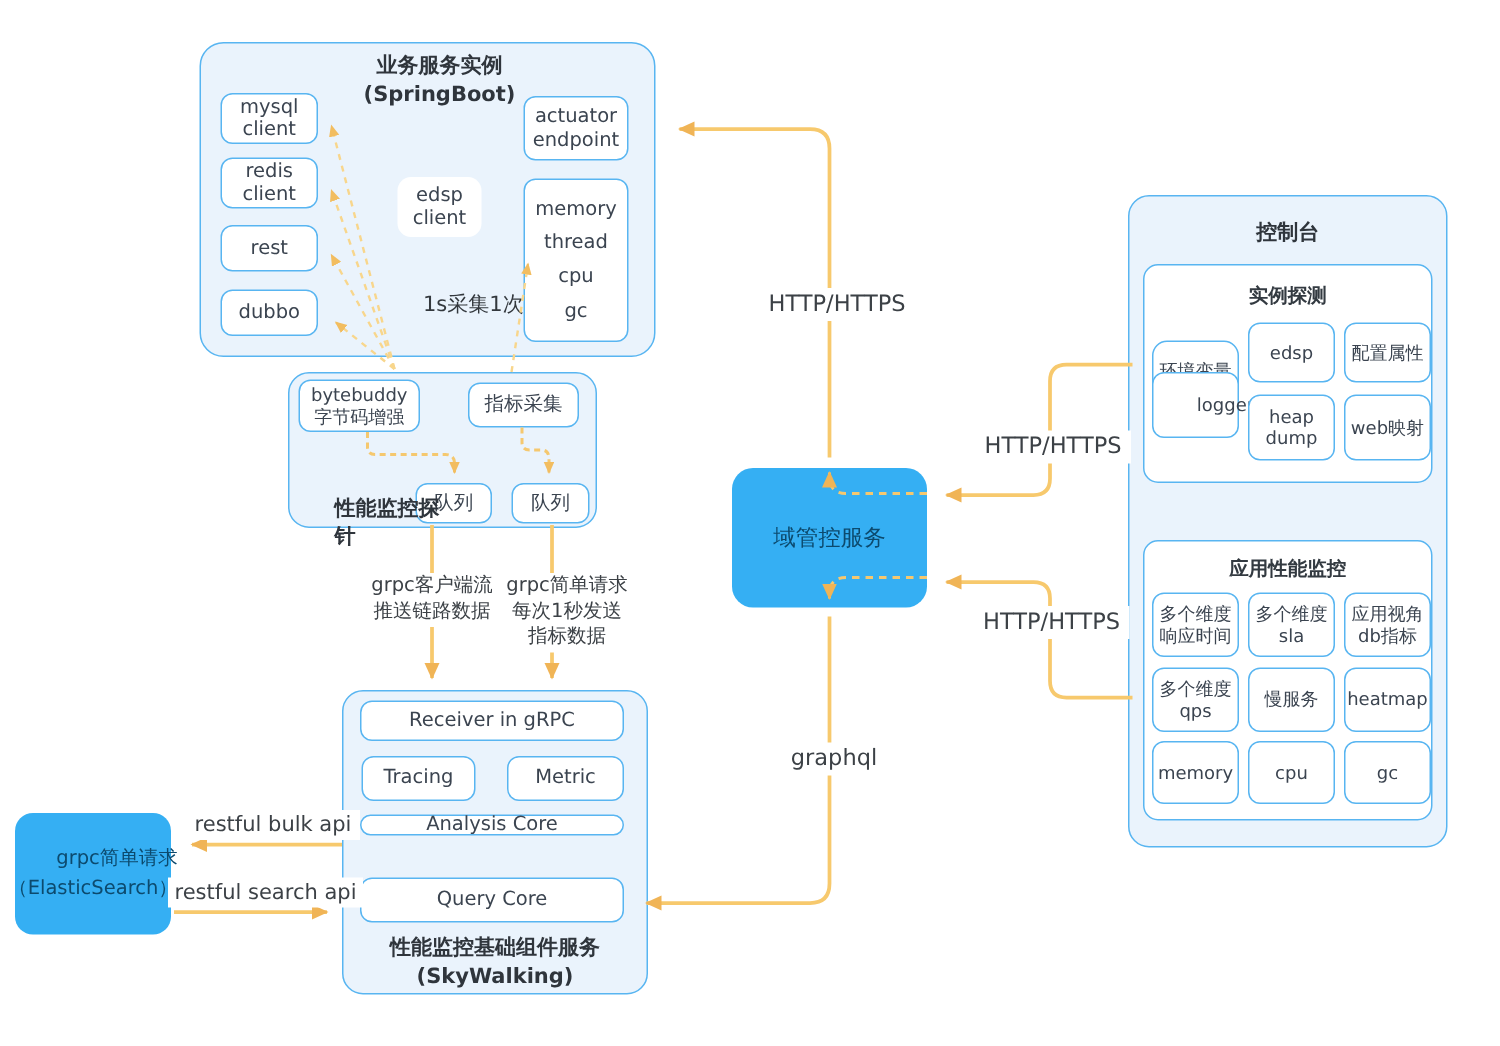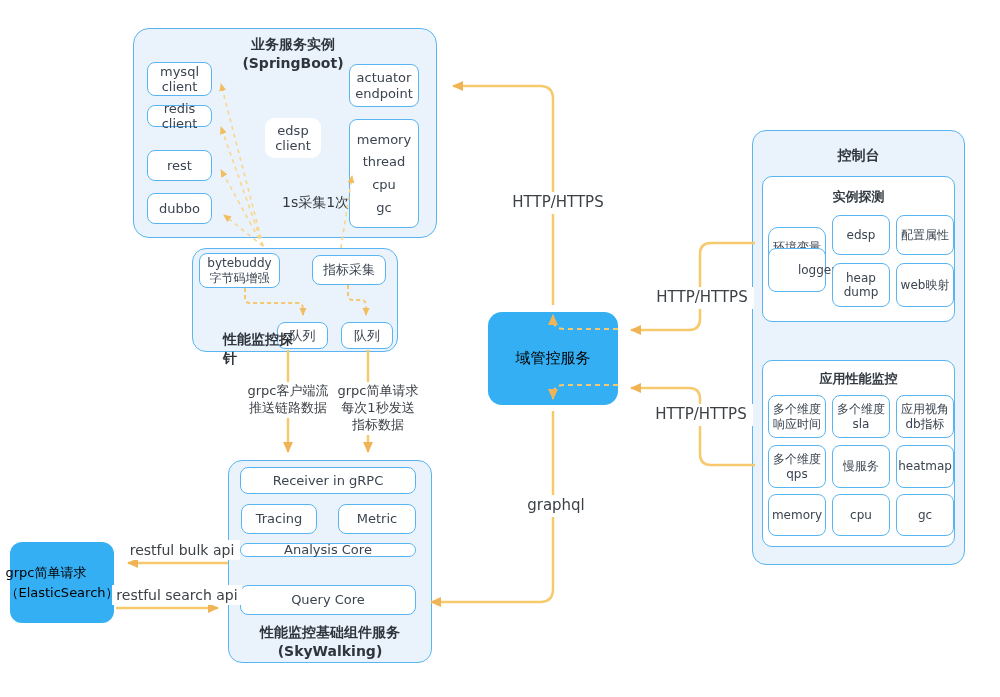--- a/index.html
+++ b/index.html
@@ -5,22 +5,22 @@
   html,body{margin:0;padding:0;background:#fff;}
   .canvas{position:relative;width:1000px;height:697px;background:#ffffff;overflow:hidden;
           font-family:"DejaVu Sans","Liberation Sans",sans-serif;color:#3b4450;}
   .panel{position:absolute;background:#eaf3fc;border:1.5px solid #58b5f1;border-radius:16px;box-sizing:border-box;}
   .panel.r14{border-radius:14px;}
   .wbox{position:absolute;background:#ffffff;border:1.5px solid #58b5f1;border-radius:8px;box-sizing:border-box;
         display:flex;align-items:center;justify-content:center;text-align:center;
         font-size:13px;line-height:1.18;color:#3b4450;white-space:pre-line;}
   .wbox.plain{border:none;border-radius:9px;}
   .wbox.small{font-size:12px;}
-  .bluebox{position:absolute;background:#35aff3;color:#000000;border-radius:14px;
-        display:flex;align-items:center;justify-content:center;text-align:left;
+  .bluebox{position:absolute;background:#35aff3;color:#0c4a6e;border-radius:14px;
+        display:flex;align-items:center;justify-content:center;text-align:right;
         white-space:pre-line;line-height:1.5;}
   .ptitle{position:absolute;font-weight:700;color:#2f353c;text-align:center;font-size:14px;
         line-height:1.35;white-space:pre-line;}
   .subpanel{position:absolute;background:#ffffff;border:1.5px solid #58b5f1;border-radius:10px;box-sizing:border-box;}
   .subtitle{position:absolute;font-weight:600;color:#333a41;text-align:center;font-size:13px;}
   .metrics-list{flex-direction:column;justify-content:space-around;padding:8px 0;}
   svg.wires{position:absolute;left:0;top:0;z-index:5;pointer-events:none;}
   .edge-label{position:absolute;z-index:6;background:#ffffff;color:#3c4146;font-size:15px;
         text-align:center;white-space:pre-line;line-height:1.3;padding:1px 2px;}
   .edge-label.sm{font-size:13px;background:#ffffff;}
@@ -30,21 +30,21 @@
 <body>
 
 <div class="canvas">
 
   <div class="panel" style="left:133px;top:28px;width:304px;height:210px;"></div>
   <div class="ptitle" style="left:213px;top:35px;width:160px;">业务服务实例
 (SpringBoot)</div>
 
   <div class="wbox" style="left:147px;top:62px;width:65px;height:34px;">mysql
 client</div>
-  <div class="wbox" style="left:147px;top:105px;width:65px;height:22px;">redis
+  <div class="wbox" style="left:147px;top:105px;width:65px;height:34px;">redis
 client</div>
   <div class="wbox" style="left:147px;top:150px;width:65px;height:31px;">rest</div>
   <div class="wbox" style="left:147px;top:193px;width:65px;height:31px;">dubbo</div>
 
   <div class="wbox plain" style="left:265px;top:118px;width:56px;height:40px;">edsp
 client</div>
 
   <div class="wbox" style="left:349px;top:64px;width:70px;height:43px;">actuator
 endpoint</div>
 

